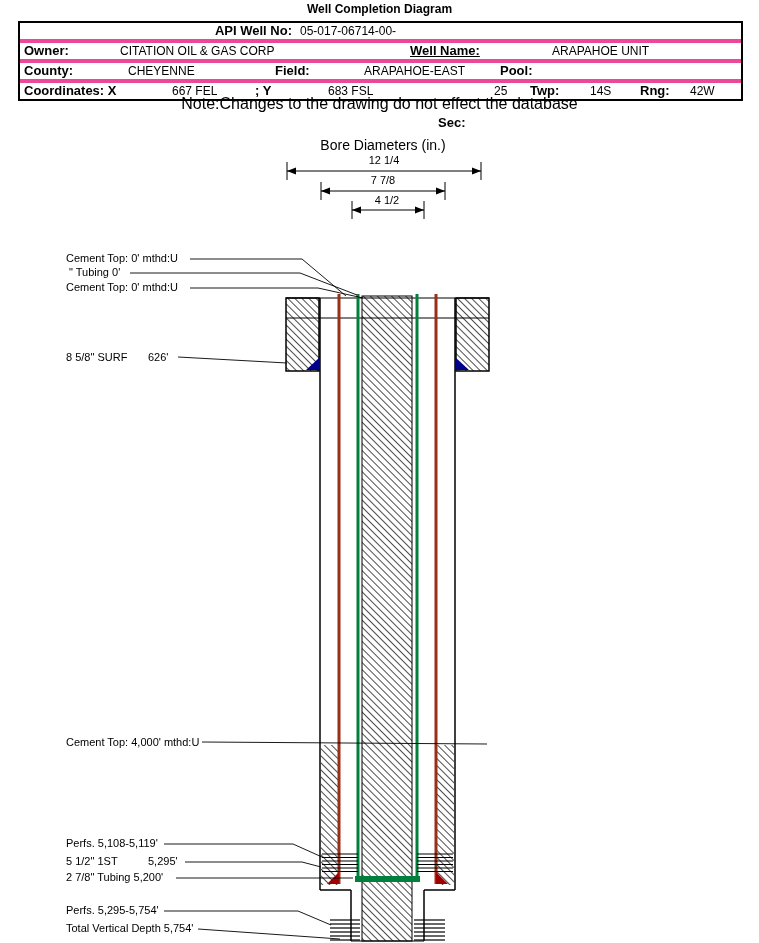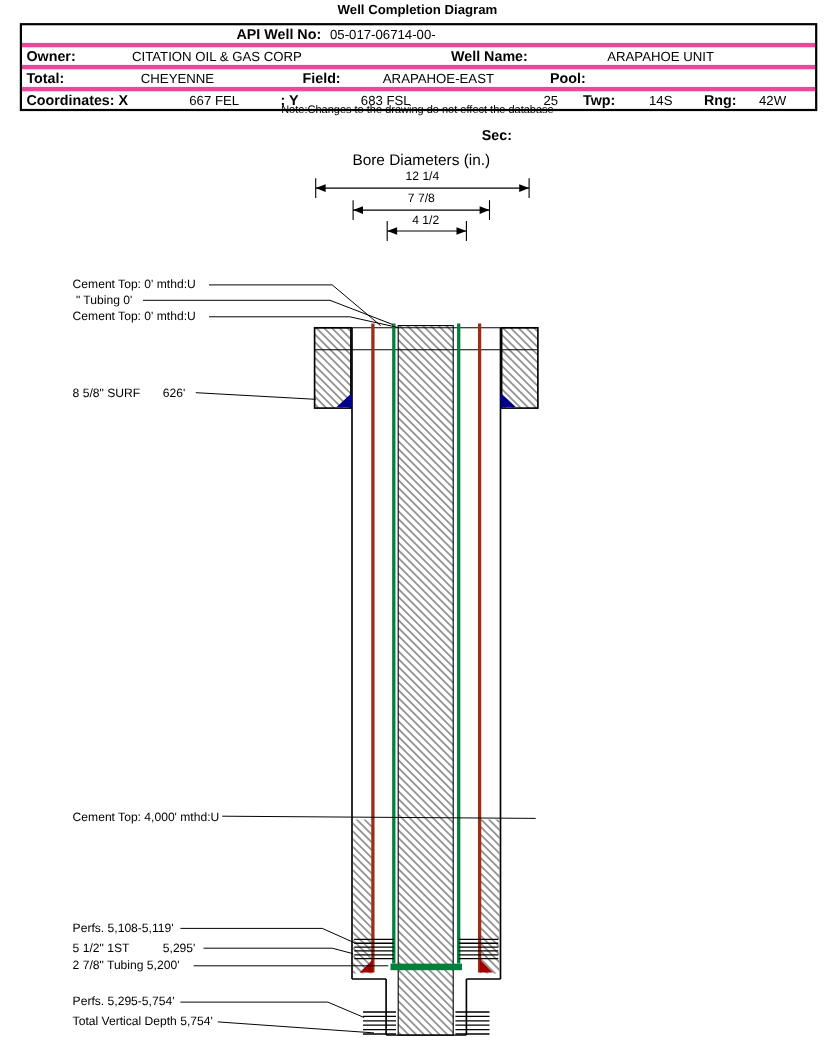--- a/index.html
+++ b/index.html
@@ -4,21 +4,21 @@
 <style>
   html,body{margin:0;padding:0;background:#fff;}
   body{width:759px;height:943px;font-family:"Liberation Sans",sans-serif;color:#000;}
   .page{position:relative;width:759px;height:943px;overflow:hidden;background:#fff;}
   .doc-title{position:absolute;top:2px;left:0;width:759px;text-align:center;font-weight:bold;font-size:12px;}
   .header-table{position:absolute;left:18px;top:21px;width:721px;border:2px solid #000;background:#fff;}
   .row{position:relative;height:16px;border-top:4px solid #ec4899;font-size:12px;line-height:16px;}
   .row:first-child{border-top:none;}
   .row span{position:absolute;white-space:nowrap;top:0;}
   .lbl{font-weight:bold;font-size:13px;}
-  .note{position:absolute;top:95px;left:0;width:759px;text-align:center;font-size:10px;}
+  .note{position:absolute;top:95px;left:0;width:759px;text-align:center;font-size:16px;}
   svg.diagram{position:absolute;left:0;top:0;width:759px;height:943px;}
   svg text{font-family:"Liberation Sans",sans-serif;fill:#000;}
   .ft14{font-size:14px;}
   .ft11{font-size:11px;}
   .dim line{stroke:#000;stroke-width:1;}
   .dim polygon{fill:#000;stroke:none;}
   .leader{fill:none;stroke:#000;stroke-width:0.9;}
   .perf{stroke:#000;stroke-width:1.2;}
   .wall{stroke:#000;}
 </style>
@@ -30,28 +30,28 @@
   <div class="doc-title">Well Completion Diagram</div>
 
   <div class="header-table">
     <div class="row">
       <span class="lbl" style="left:0;width:272px;text-align:right;">API Well No:</span>
       <span style="left:280px;">05-017-06714-00-</span>
     </div>
     <div class="row">
       <span class="lbl" style="left:4px;">Owner:</span>
       <span style="left:100px;">CITATION OIL &amp; GAS CORP</span>
-      <span class="lbl" style="left:390px;">Well Name:</span>
+      <span class="lbl" style="left:390px;text-decoration:underline;">Well Name:</span>
       <span style="left:532px;">ARAPAHOE UNIT</span>
     </div>
     <div class="row">
-      <span class="lbl" style="left:4px;">Total:</span>
+      <span class="lbl" style="left:4px;">County:</span>
       <span style="left:108px;">CHEYENNE</span>
       <span class="lbl" style="left:255px;">Field:</span>
-      <span style="left:328px;">ARAPAHOE-EAST</span>
+      <span style="left:344px;">ARAPAHOE-EAST</span>
       <span class="lbl" style="left:480px;">Pool:</span>
       <span style="left:540px;"></span>
     </div>
     <div class="row">
       <span class="lbl" style="left:4px;">Coordinates: X</span>
       <span style="left:152px;">667 FEL</span>
       <span class="lbl" style="left:235px;">; Y</span>
       <span style="left:308px;">683 FSL</span>
       <span class="lbl" style="left:418px;margin-top:32px;">Sec:</span>
       <span style="left:474px;">25</span>

